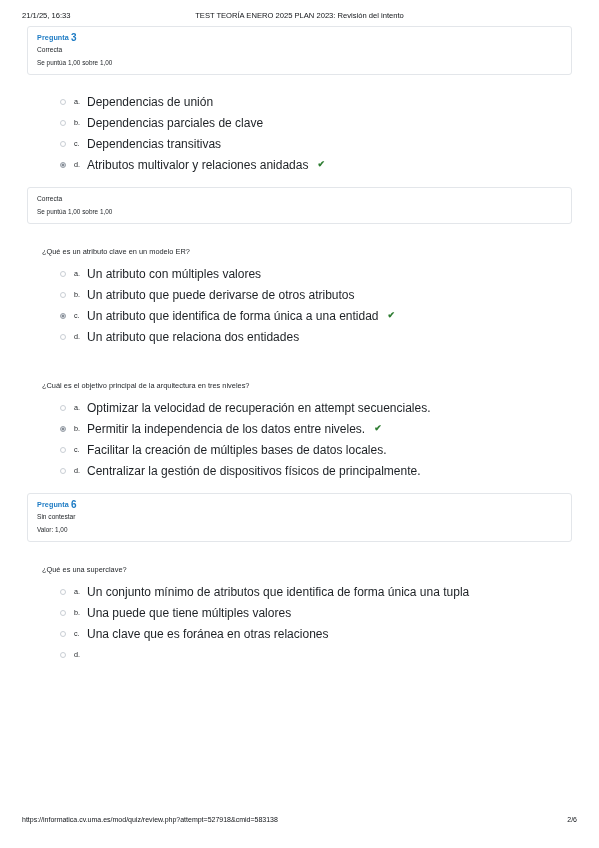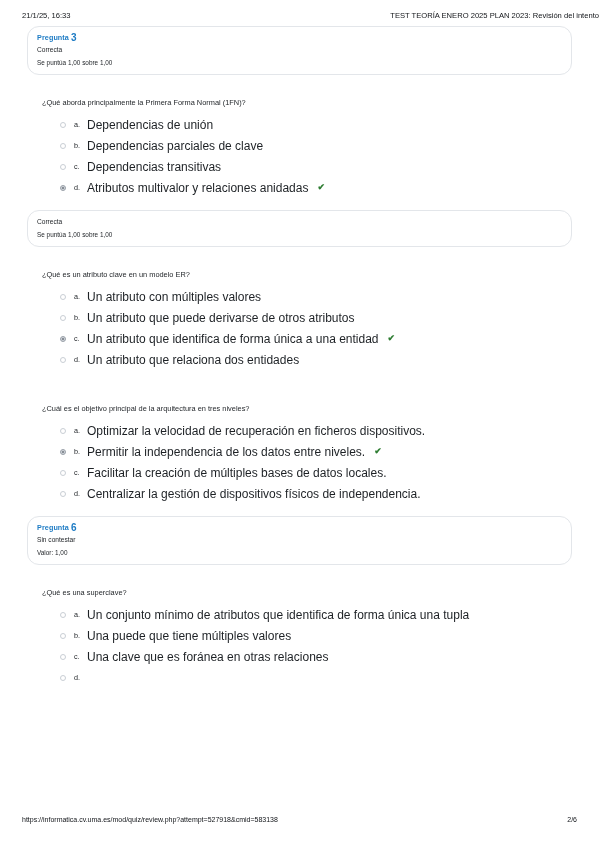--- a/index.html
+++ b/index.html
@@ -37,21 +37,21 @@
     position: absolute;
     left: 22px;
     top: 0;
     white-space: nowrap;
   }
   .print-header .ph-title {
     position: absolute;
     left: 0;
     top: 0;
     width: 599px;
-    text-align: right;
+    text-align: center;
     white-space: nowrap;
   }
 
   
   .print-footer {
     position: absolute;
     bottom: 18px;
     left: 0;
     width: 599px;
     height: 14px;
@@ -80,21 +80,21 @@
   }
 
   
   .question {
     margin-bottom: 0;
   }
 
   .info-box {
     box-sizing: border-box;
     border: 1px solid #e3e6ea;
-    border-radius: 12px;
+    border-radius: 3px;
     background: #ffffff;
     padding: 6px 9px 7px 9px;
     width: 545px;
   }
 
   .q-number {
     font-size: 7.2px;
     font-weight: bold;
     color: #1d7bc4;
     line-height: 10px;
@@ -211,21 +211,20 @@
   </div>
 
   <div class="content">
       <div class="question">
         <div class="info-box">
           <div class="q-number"><span>Pregunta</span><span class="q-num-big">3</span></div>
           <div class="q-state">Correcta</div>
           <div class="q-grade">Se puntúa 1,00 sobre 1,00</div>
         </div>
         <div class="q-body">
-          <div class="q-text">¿Qué aborda principalmente la Primera Forma Normal (1FN)?</div>
           <div class="answers">
             <div class="answer">
               <span class="radio"></span>
               <span class="ans-letter">a.</span>
               <span class="ans-text">Dependencias de unión</span>
             </div>
             <div class="answer">
               <span class="radio"></span>
               <span class="ans-letter">b.</span>
               <span class="ans-text">Dependencias parciales de clave</span>
@@ -278,37 +277,37 @@
         </div>
       </div>
       <div style="height: 16px;"></div>
       <div class="question">
         <div class="q-body">
           <div class="q-text">¿Cuál es el objetivo principal de la arquitectura en tres niveles?</div>
           <div class="answers">
             <div class="answer">
               <span class="radio"></span>
               <span class="ans-letter">a.</span>
-              <span class="ans-text">Optimizar la velocidad de recuperación en ficheros dispositivos.</span>
+              <span class="ans-text">Optimizar la velocidad de recuperación en attempt secuenciales.</span>
             </div>
             <div class="answer">
               <span class="radio checked"></span>
               <span class="ans-letter">b.</span>
               <span class="ans-text">Permitir la independencia de los datos entre niveles.</span>
               <span class="tick">✔</span>
             </div>
             <div class="answer">
               <span class="radio"></span>
               <span class="ans-letter">c.</span>
               <span class="ans-text">Facilitar la creación de múltiples bases de datos locales.</span>
             </div>
             <div class="answer">
               <span class="radio"></span>
               <span class="ans-letter">d.</span>
-              <span class="ans-text">Centralizar la gestión de dispositivos físicos de independencia.</span>
+              <span class="ans-text">Centralizar la gestión de dispositivos físicos de principalmente.</span>
             </div>
           </div>
         </div>
       </div>
       <div style="height: 17px;"></div>
       <div class="question">
         <div class="info-box">
           <div class="q-number"><span>Pregunta</span><span class="q-num-big">6</span></div>
           <div class="q-state">Sin contestar</div>
           <div class="q-grade">Valor: 1,00</div>

